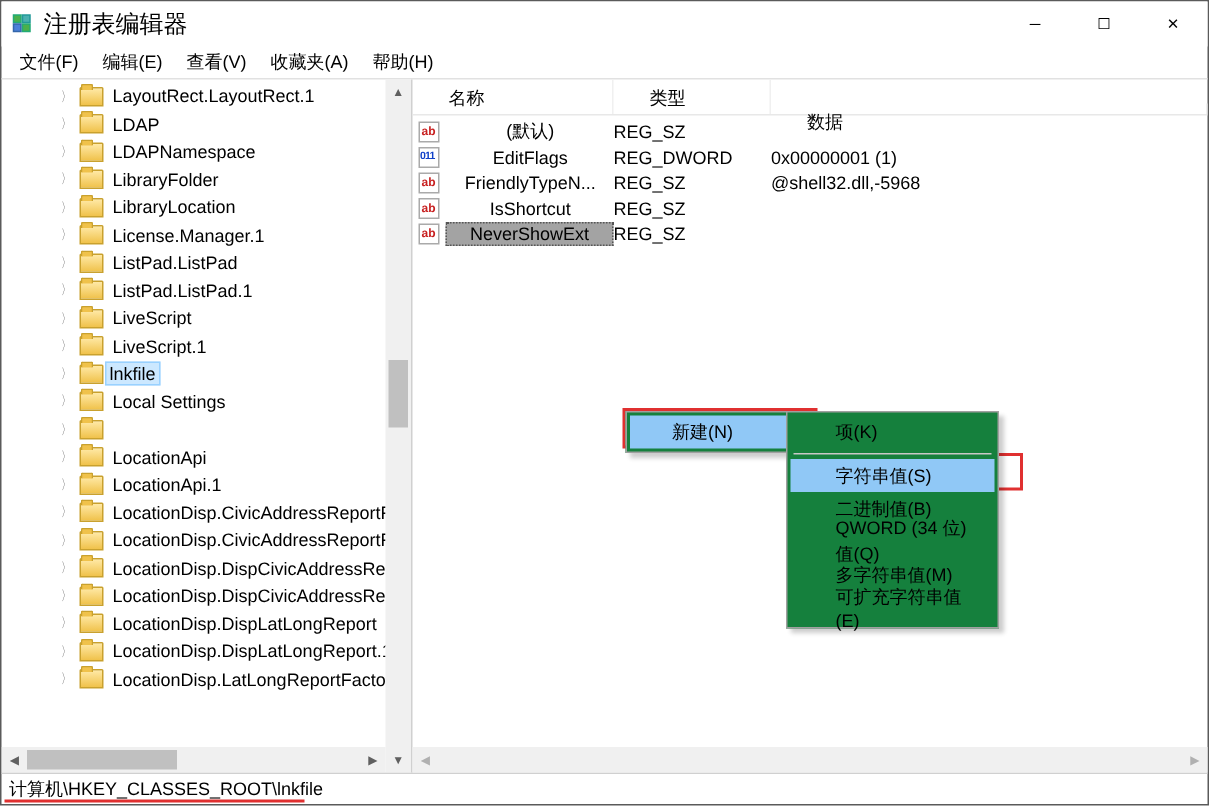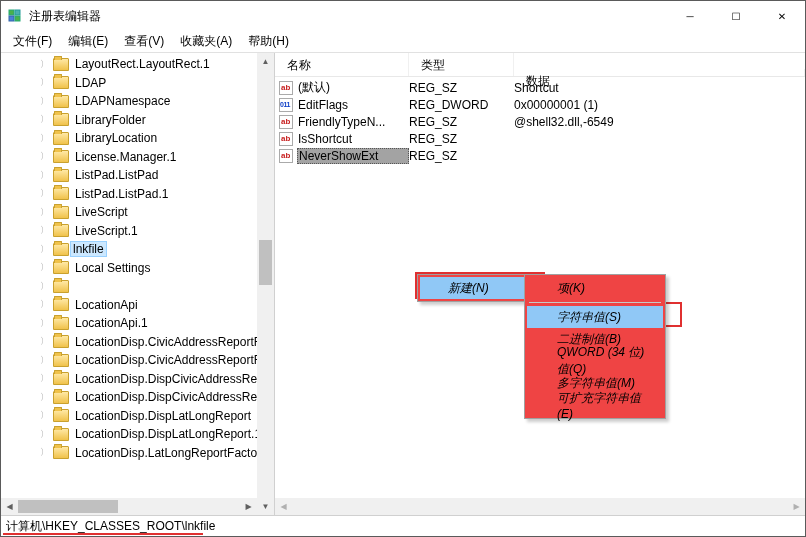--- a/index.html
+++ b/index.html
@@ -1,20 +1,20 @@
 <!DOCTYPE html>
 <html><head>
 <meta charset="utf-8">
 <style>
   * { box-sizing: border-box; }
   html, body { margin: 0; padding: 0; font-family: "Microsoft YaHei", "Segoe UI", Tahoma, sans-serif; font-size: 12px; color: #000; }
   .window { width: 806px; height: 537px; border: 1px solid #5a5a5a; background: #fff; position: relative; display: flex; flex-direction: column; }
   .titlebar { height: 30px; background: #fff; display: flex; align-items: center; padding: 0 0 0 6px; }
   .titlebar .icon { width: 16px; height: 16px; margin-right: 6px; display:flex; align-items:center; justify-content:center;}
-  .titlebar .title { flex: 1; font-size: 12px; }
+  .titlebar .title { flex: 1; font-size: 16px; }
   .titlebar .winbtns { display: flex; height: 100%; }
   .winbtn { width: 46px; display: flex; align-items: center; justify-content: center; font-family: "Segoe UI Symbol", sans-serif; font-size: 10px; }
   .winbtn.close { width: 46px; }
   .menubar { height: 22px; display: flex; align-items: center; padding: 0 4px; border-bottom: 1px solid #e1e1e1; }
   .menubar span { padding: 2px 8px; }
   .content { flex: 1; display: flex; min-height: 0; border-bottom: 1px solid #d0d0d0; }
   .tree-pane { width: 274px; border-right: 1px solid #d0d0d0; overflow: hidden; position: relative; }
   .tree-scroll { position: absolute; right: 0; top: 0; bottom: 0; width: 17px; background: #f0f0f0; display:flex; flex-direction:column;}
   .tree-scroll .arrow { height:17px; display:flex; align-items:center; justify-content:center; color:#606060; font-size:8px;}
   .tree-scroll .track { flex:1; position:relative;}
@@ -25,42 +25,42 @@
   .tree-h-scroll .thumb{position:absolute; top:2px; bottom:2px; left:0; width:100px; background:#c0c0c0;}
   .tree { padding: 2px 0 0 0; position:absolute; left:0; right:17px; top:0; bottom:17px; overflow:hidden;}
   .tree-item { display: flex; align-items: center; height: 18.5px; padding-left: 36px; white-space: nowrap; }
   .tree-item .chev { width: 14px; height: 14px; display: flex; align-items: center; justify-content: center; color: #666; font-size: 9px; margin-right:2px; flex-shrink:0; transform: scaleX(0.7);}
   .tree-item .fld { width: 16px; height: 13px; background: linear-gradient(#ffe9a6, #f0c24b); border: 1px solid #c9a12e; border-radius: 1px 1px 0 0; margin-right: 4px; flex-shrink:0; position:relative; }
   .tree-item .fld::before{content:""; position:absolute; top:-3px; left:0; width:6px; height:3px; background:#f0c24b; border:1px solid #c9a12e; border-bottom:none; border-radius:1px 1px 0 0;}
   .tree-item.selected .label-box { background: #cce8ff; border:1px solid #99d1ff; padding:0 2px; margin-left:-3px;}
   .tree-item .label-box { padding:0 2px; }
   .list-pane { flex: 1; position: relative; }
   .columns { display: flex; height: 24px; border-bottom: 1px solid #e8e8e8; }
-  .columns div { padding: 4px 6px 0 12px; border-right: 1px solid #f0f0f0; }
+  .columns div { padding: 4px 6px 0 24px; border-right: 1px solid #f0f0f0; }
   .col-name { width: 134px; }
   .col-type { width: 105px; }
   .col-data { flex: 1; margin-top: 16px; }
   .values { padding: 2px 0 0 0; }
   .value-row { display: flex; align-items: center; height: 17px; }
   .value-row .icn { width: 16px; height: 16px; margin: 0 3px 0 3px; display:flex;align-items:center;justify-content:center; flex-shrink:0;}
   .reg-sz-icon { width:14px; height:14px; background:#fff; border:1px solid #aaa; position:relative;}
   .reg-sz-icon::after{content:"ab"; position:absolute; font-size:8px; color:#c82020; font-weight:bold; left:1px; top:0; line-height:12px;}
   .reg-dw-icon { width:14px; height:14px; background:#fff; border:1px solid #aaa; position:relative;}
   .reg-dw-icon::after{content:"011"; position:absolute; font-size:7px; color:#1040c8; font-weight:bold; left:0px; top:1px; line-height:10px; letter-spacing:-0.5px;}
-  .value-row .nm { width: 112px; padding-left:1px; }
+  .value-row .nm { width: 112px; padding-left:1px;text-align:center; }
   .value-row .nm.sel { background:#a3a3a3; border:1px dotted #555; padding:0 1px;}
   .value-row .tp { width: 105px; }
   .value-row .dt { flex: 1; }
   .list-h-scroll { position:absolute; left:0; right:0; bottom:0; height:17px; background:#f0f0f0; display:flex;}
   .list-h-scroll .arrow{width:17px;display:flex;align-items:center;justify-content:center;color:#b0b0b0;font-size:8px;}
   .list-h-scroll .track{flex:1;}
   .statusbar { height: 20px; display: flex; align-items: center; padding: 0 5px; }
   .statusbar .path { }
   .red-underline { position: absolute; bottom: 1px; left: 2px; width: 200px; height: 2px; background: #e03030; }
-  .ctx-menu { position: absolute; background: #ef4444; border: 1px solid #a0a0a0; box-shadow: 3px 3px 3px rgba(0,0,0,0.2); z-index: 10; padding: 2px; font-style: italic; }
+  .ctx-menu { position: absolute; background: #15803d; border: 1px solid #a0a0a0; box-shadow: 3px 3px 3px rgba(0,0,0,0.2); z-index: 10; padding: 2px; }
   .ctx1 { left: 416px; top: 273px; width: 126px; }
   .ctx-item { height: 22px; display: flex; align-items: center; padding: 0 18px 0 28px; position: relative; }
   .ctx-item .arw { position: absolute; right: 6px; font-size: 9px; }
   .ctx-item.hl { background: #90c8f6; }
   .red-box { position: absolute; border: 2px solid #e03030; pointer-events: none; }
   .red1 { left: 414px; top: 271px; width: 130px; height: 27px; }
   .ctx2 { left: 523px; top: 273px; width: 142px; }
   .ctx2 .ctx-item { padding-left: 30px; }
   .ctx2 .sep { height: 1px; background: #c8c8c8; margin: 3px 2px; }
   .red2 { left: 548px; top: 301px; width: 133px; height: 25px; }
@@ -230,37 +230,36 @@
         <div class="col-type">类型</div>
         <div class="col-data">数据</div>
       </div>
       <div class="values" id="values">
           <div class="value-row">
             <span class="icn">
               <span class="reg-sz-icon"></span>
             </span>
             <span class="nm">(默认)</span>
             <span class="tp">REG_SZ</span>
-            <span class="dt">Shortcut</span>
           </div>
           <div class="value-row">
             <span class="icn">
               <span class="reg-dw-icon"></span>
             </span>
             <span class="nm">EditFlags</span>
             <span class="tp">REG_DWORD</span>
             <span class="dt">0x00000001 (1)</span>
           </div>
           <div class="value-row">
             <span class="icn">
               <span class="reg-sz-icon"></span>
             </span>
             <span class="nm">FriendlyTypeN...</span>
             <span class="tp">REG_SZ</span>
-            <span class="dt">@shell32.dll,-6549</span>
+            <span class="dt">@shell32.dll,-5968</span>
           </div>
           <div class="value-row">
             <span class="icn">
               <span class="reg-sz-icon"></span>
             </span>
             <span class="nm">IsShortcut</span>
             <span class="tp">REG_SZ</span>
             <span class="dt"></span>
           </div>
           <div class="value-row">

